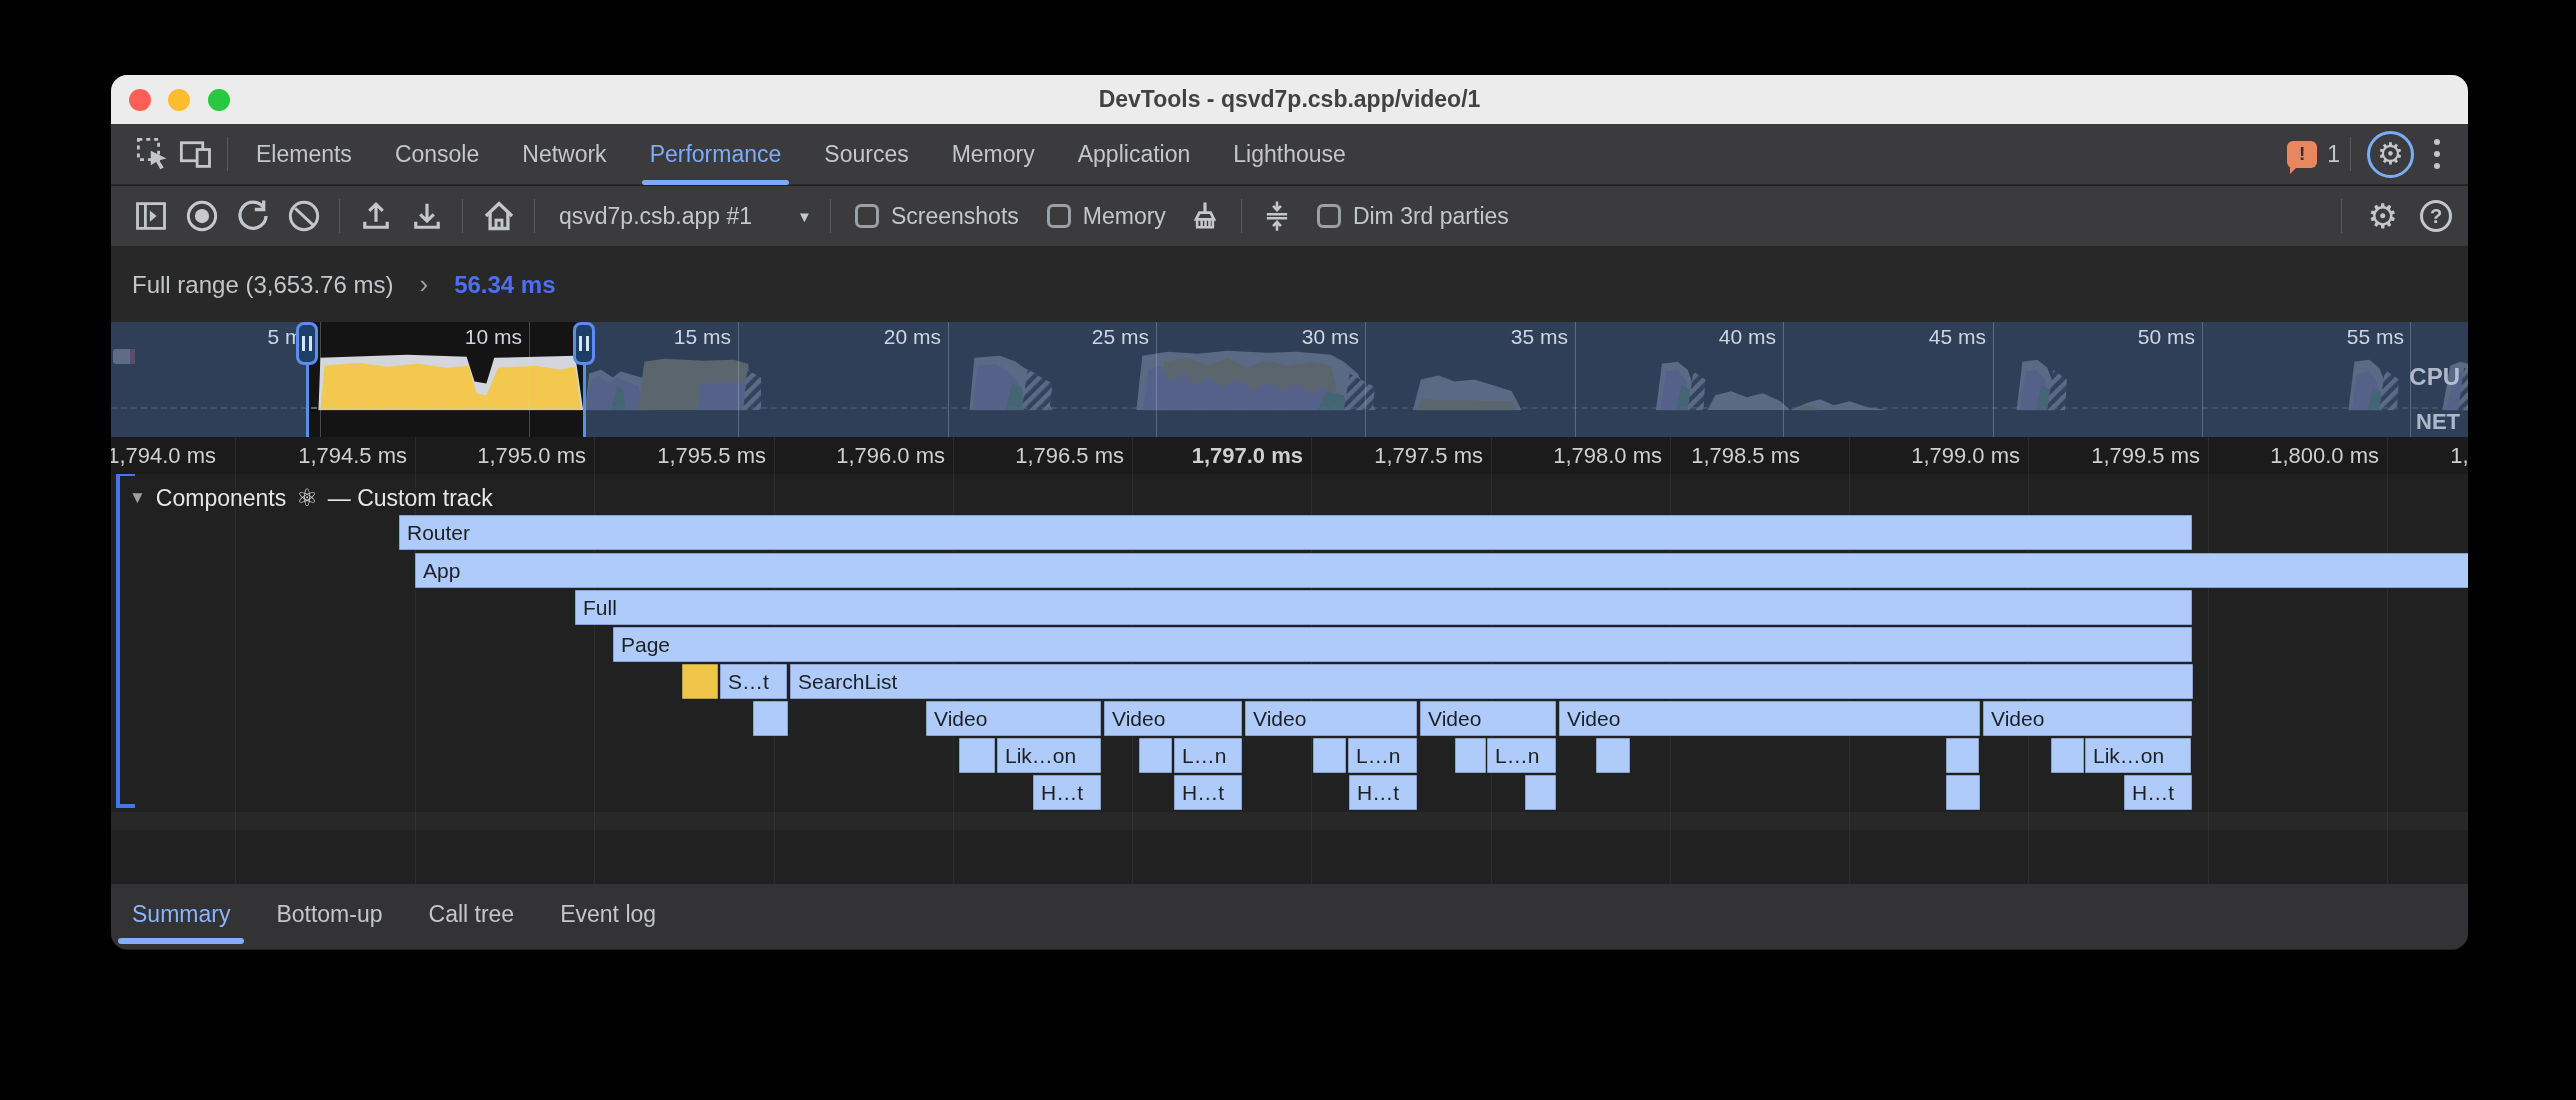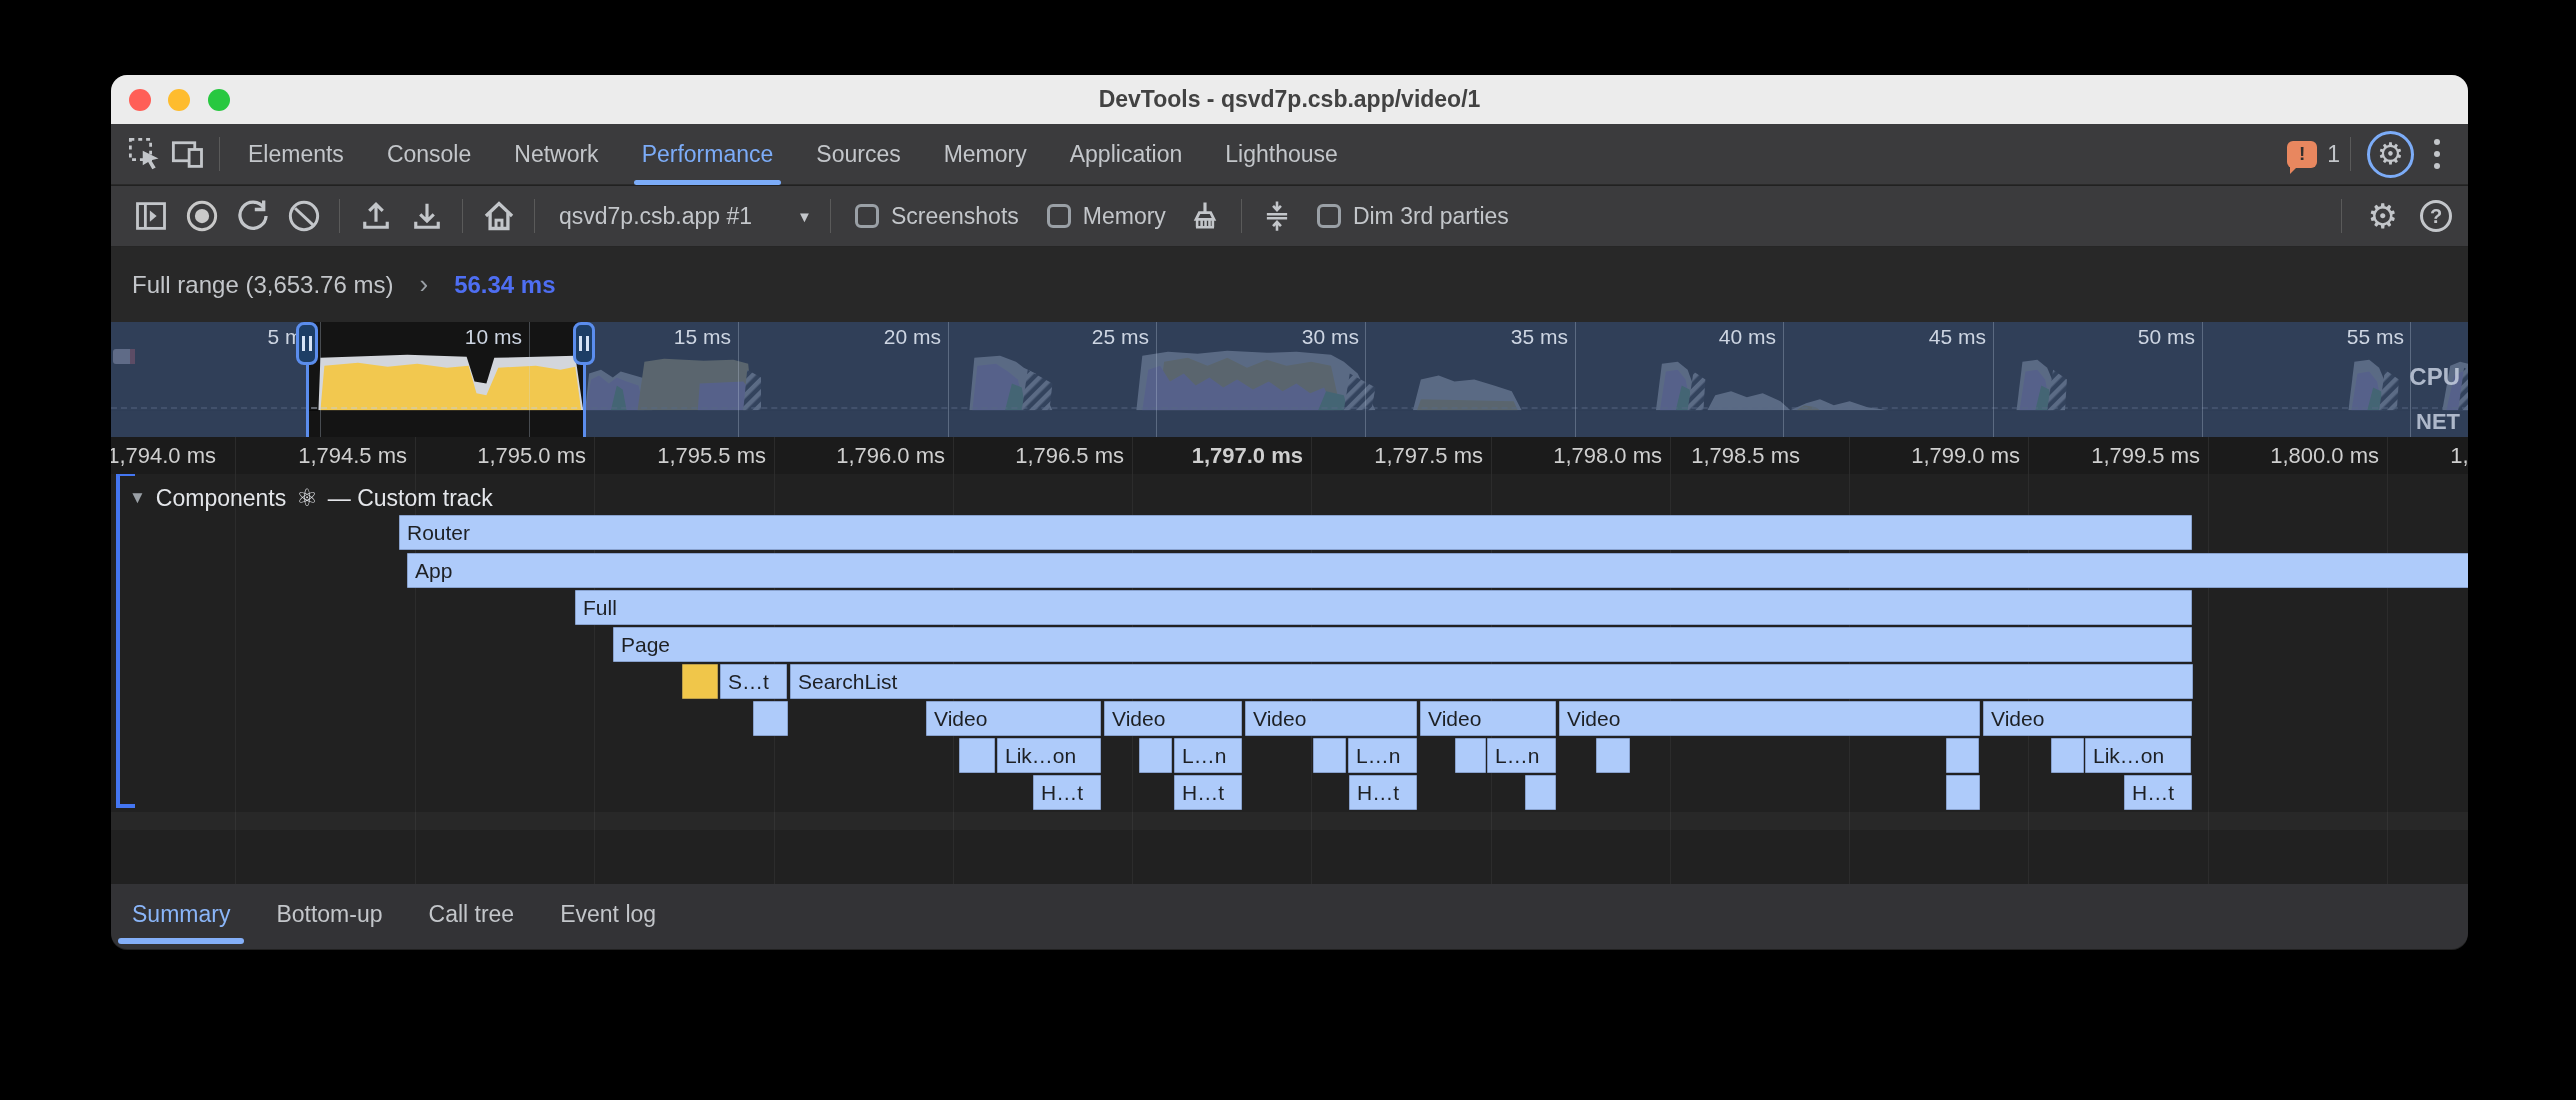--- a/index.html
+++ b/index.html
@@ -8,21 +8,21 @@
   .window{position:absolute;left:111px;top:75px;width:2357px;height:875px;
     border-radius:16px;overflow:hidden;background:#212121;}
   
   .titlebar{position:absolute;left:0;top:0;width:100%;height:49px;background:#ececec;
     display:flex;align-items:center;justify-content:center;}
   .tl{position:absolute;top:14px;width:22px;height:22px;border-radius:50%;}
   .tl.red{left:18px;background:#ff5f57}.tl.yel{left:57px;background:#febc2e}.tl.grn{left:97px;background:#28c840}
   .title{font-size:23px;font-weight:bold;color:#424242;}
   
   .tabbar{position:absolute;left:0;top:49px;width:100%;height:61px;background:#3b3b3d;
-    display:flex;align-items:center;padding-left:12px;border-bottom:1px solid #2a2a2a;}
+    display:flex;align-items:center;padding-left:20px;border-bottom:1px solid #2a2a2a;}
   .icnbtn{width:43px;display:flex;align-items:center;justify-content:center;flex:0 0 auto;}
   .vsep{width:1px;height:34px;background:#5a5a5a;margin:0 10px;flex:0 0 auto;}
   #tab-strip{display:flex;height:61px;margin-left:18px;gap:43px;}
   .tab{height:61px;line-height:61px;font-size:23px;color:#c3c6ca;position:relative;white-space:nowrap;cursor:default;}
   .tab.sel{color:#7cacf8;}
   .tab.sel::after{content:"";position:absolute;left:-8px;right:-8px;bottom:0;height:5px;background:#7cacf8;border-radius:4px;}
   .tabbar-right{margin-left:auto;display:flex;align-items:center;padding-right:14px;}
   .badge{min-width:30px;height:27px;background:#e8875f;border-radius:6px;position:relative;
     display:flex;align-items:center;justify-content:center;color:#33302e;font-weight:bold;font-size:19px;}
   .badge::after{content:"";position:absolute;left:3px;bottom:-6px;border:5px solid transparent;border-top-color:#e8875f;border-left-color:#e8875f;}
@@ -388,21 +388,21 @@
     <div class="band"></div>
     <div class="bracket"></div>
     <div class="track-head">
       <span class="tri">▼</span>
       <span>Components</span>
       <span class="atom">⚛</span>
       <span>— Custom track</span>
     </div>
     <div id="frames">
         <div class="frame" style="left: 288px; top: 41px; width: 1793px;">Router</div>
-        <div class="frame" style="left: 296px; top: 79px; width: 2066px;">App</div>
+        <div class="frame" style="left: 304px; top: 79px; width: 2066px;">App</div>
         <div class="frame" style="left: 464px; top: 116px; width: 1617px;">Full</div>
         <div class="frame" style="left: 502px; top: 153px; width: 1579px;">Page</div>
         <div class="frame yellow" style="left: 571px; top: 190px; width: 36px;"></div>
         <div class="frame" style="left: 609px; top: 190px; width: 67px;">S…t</div>
         <div class="frame" style="left: 679px; top: 190px; width: 1403px;">SearchList</div>
         <div class="frame" style="left: 642px; top: 227px; width: 35px;"></div>
         <div class="frame" style="left: 815px; top: 227px; width: 175px;">Video</div>
         <div class="frame" style="left: 993px; top: 227px; width: 138px;">Video</div>
         <div class="frame" style="left: 1134px; top: 227px; width: 172px;">Video</div>
         <div class="frame" style="left: 1309px; top: 227px; width: 136px;">Video</div>

